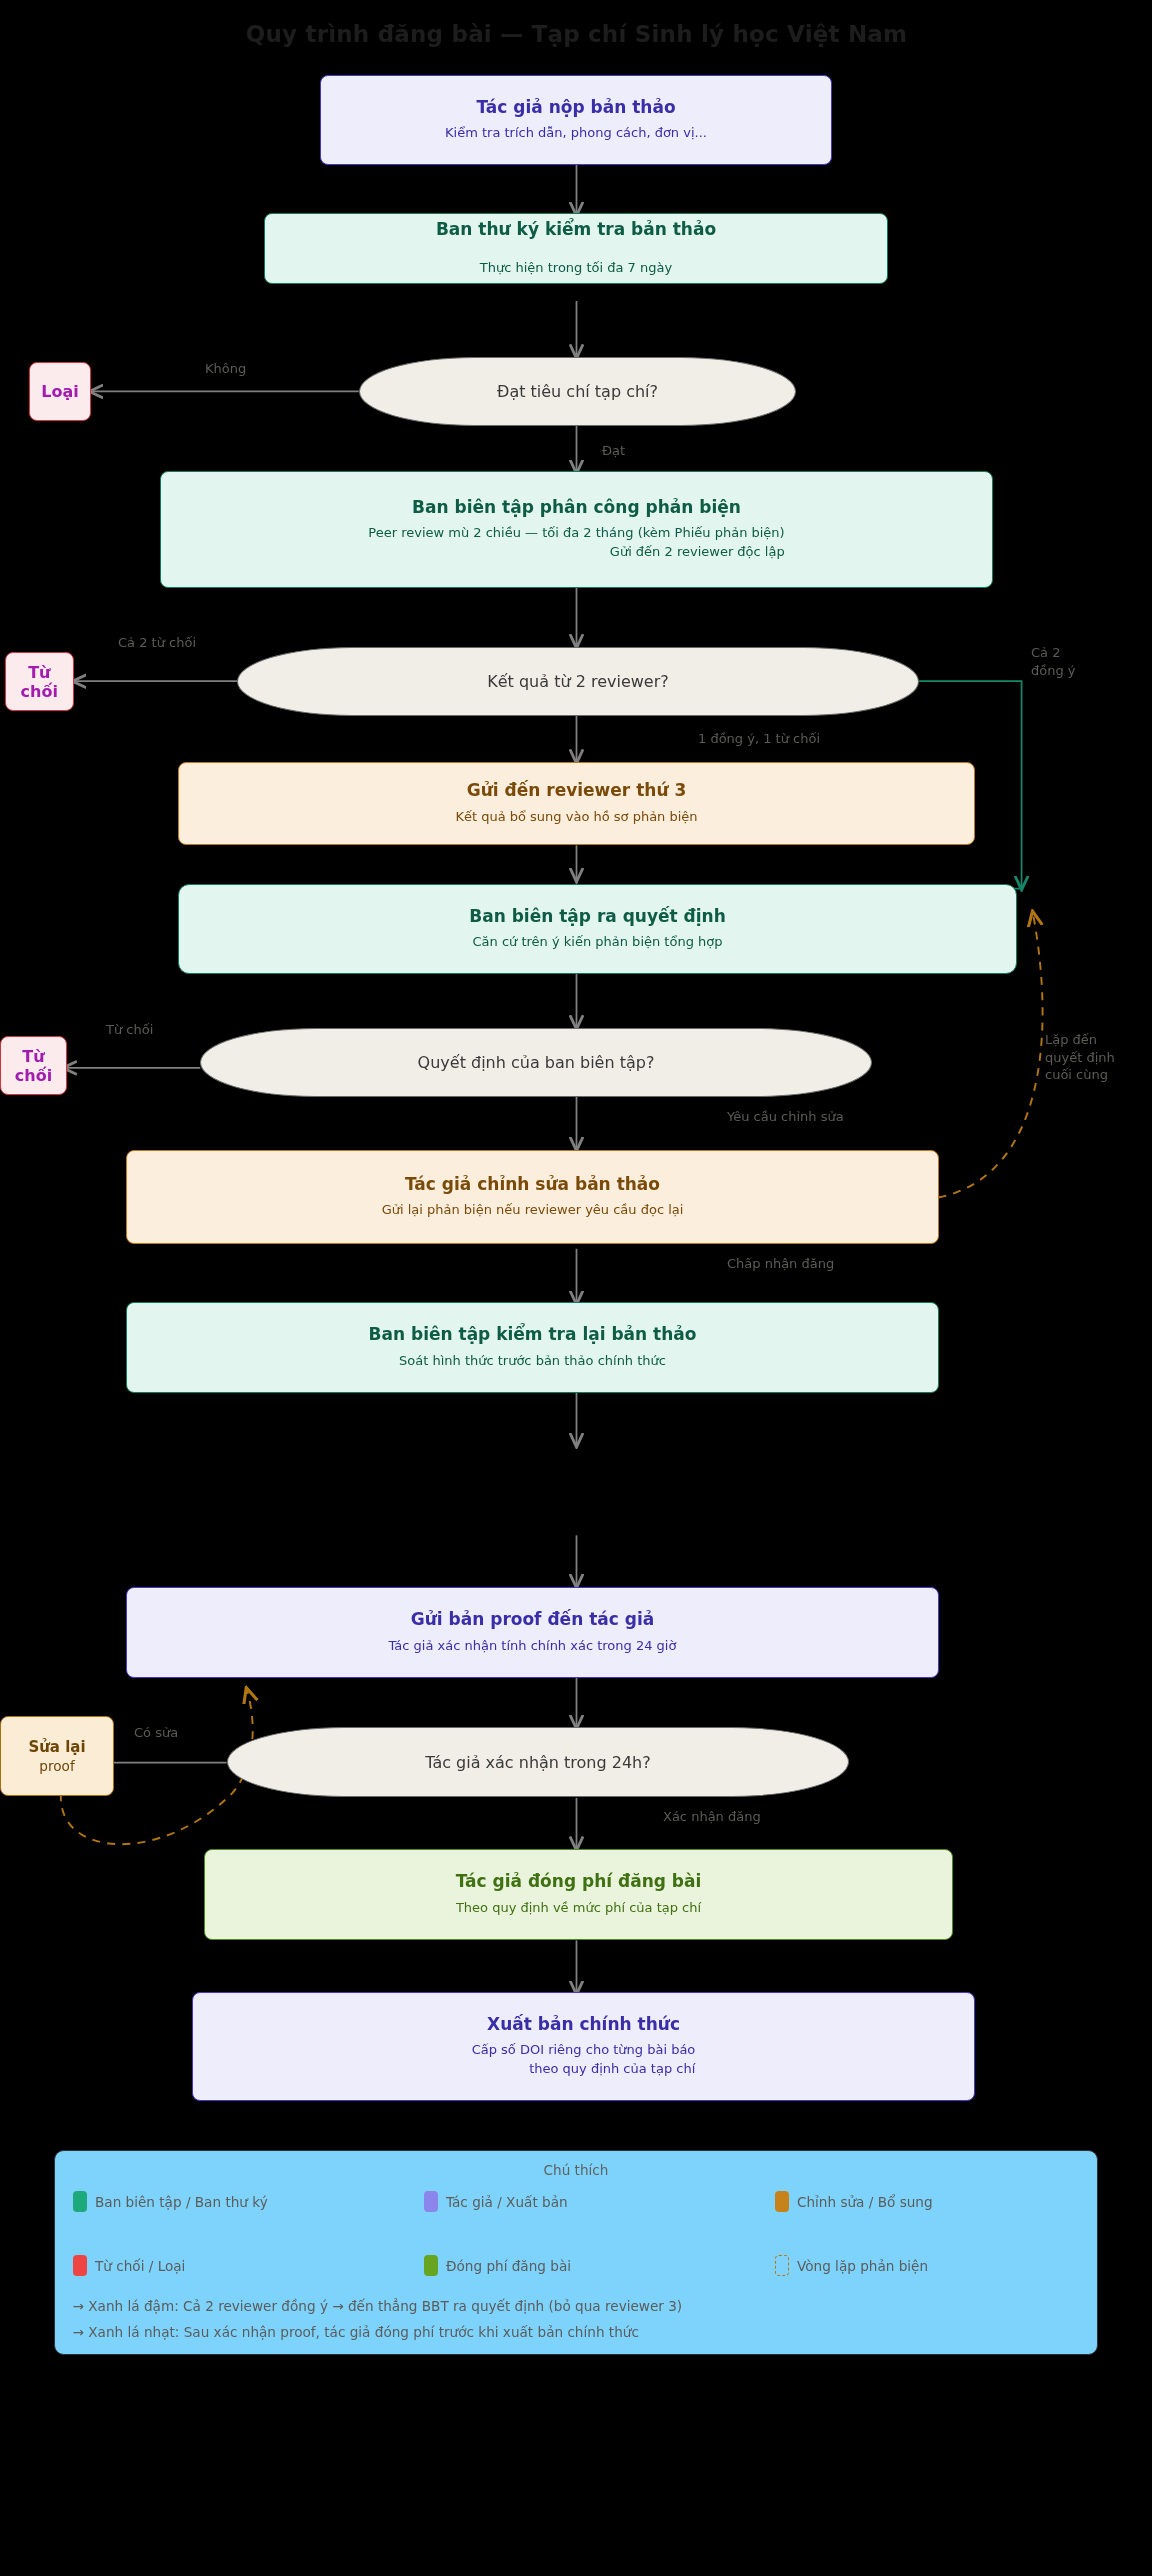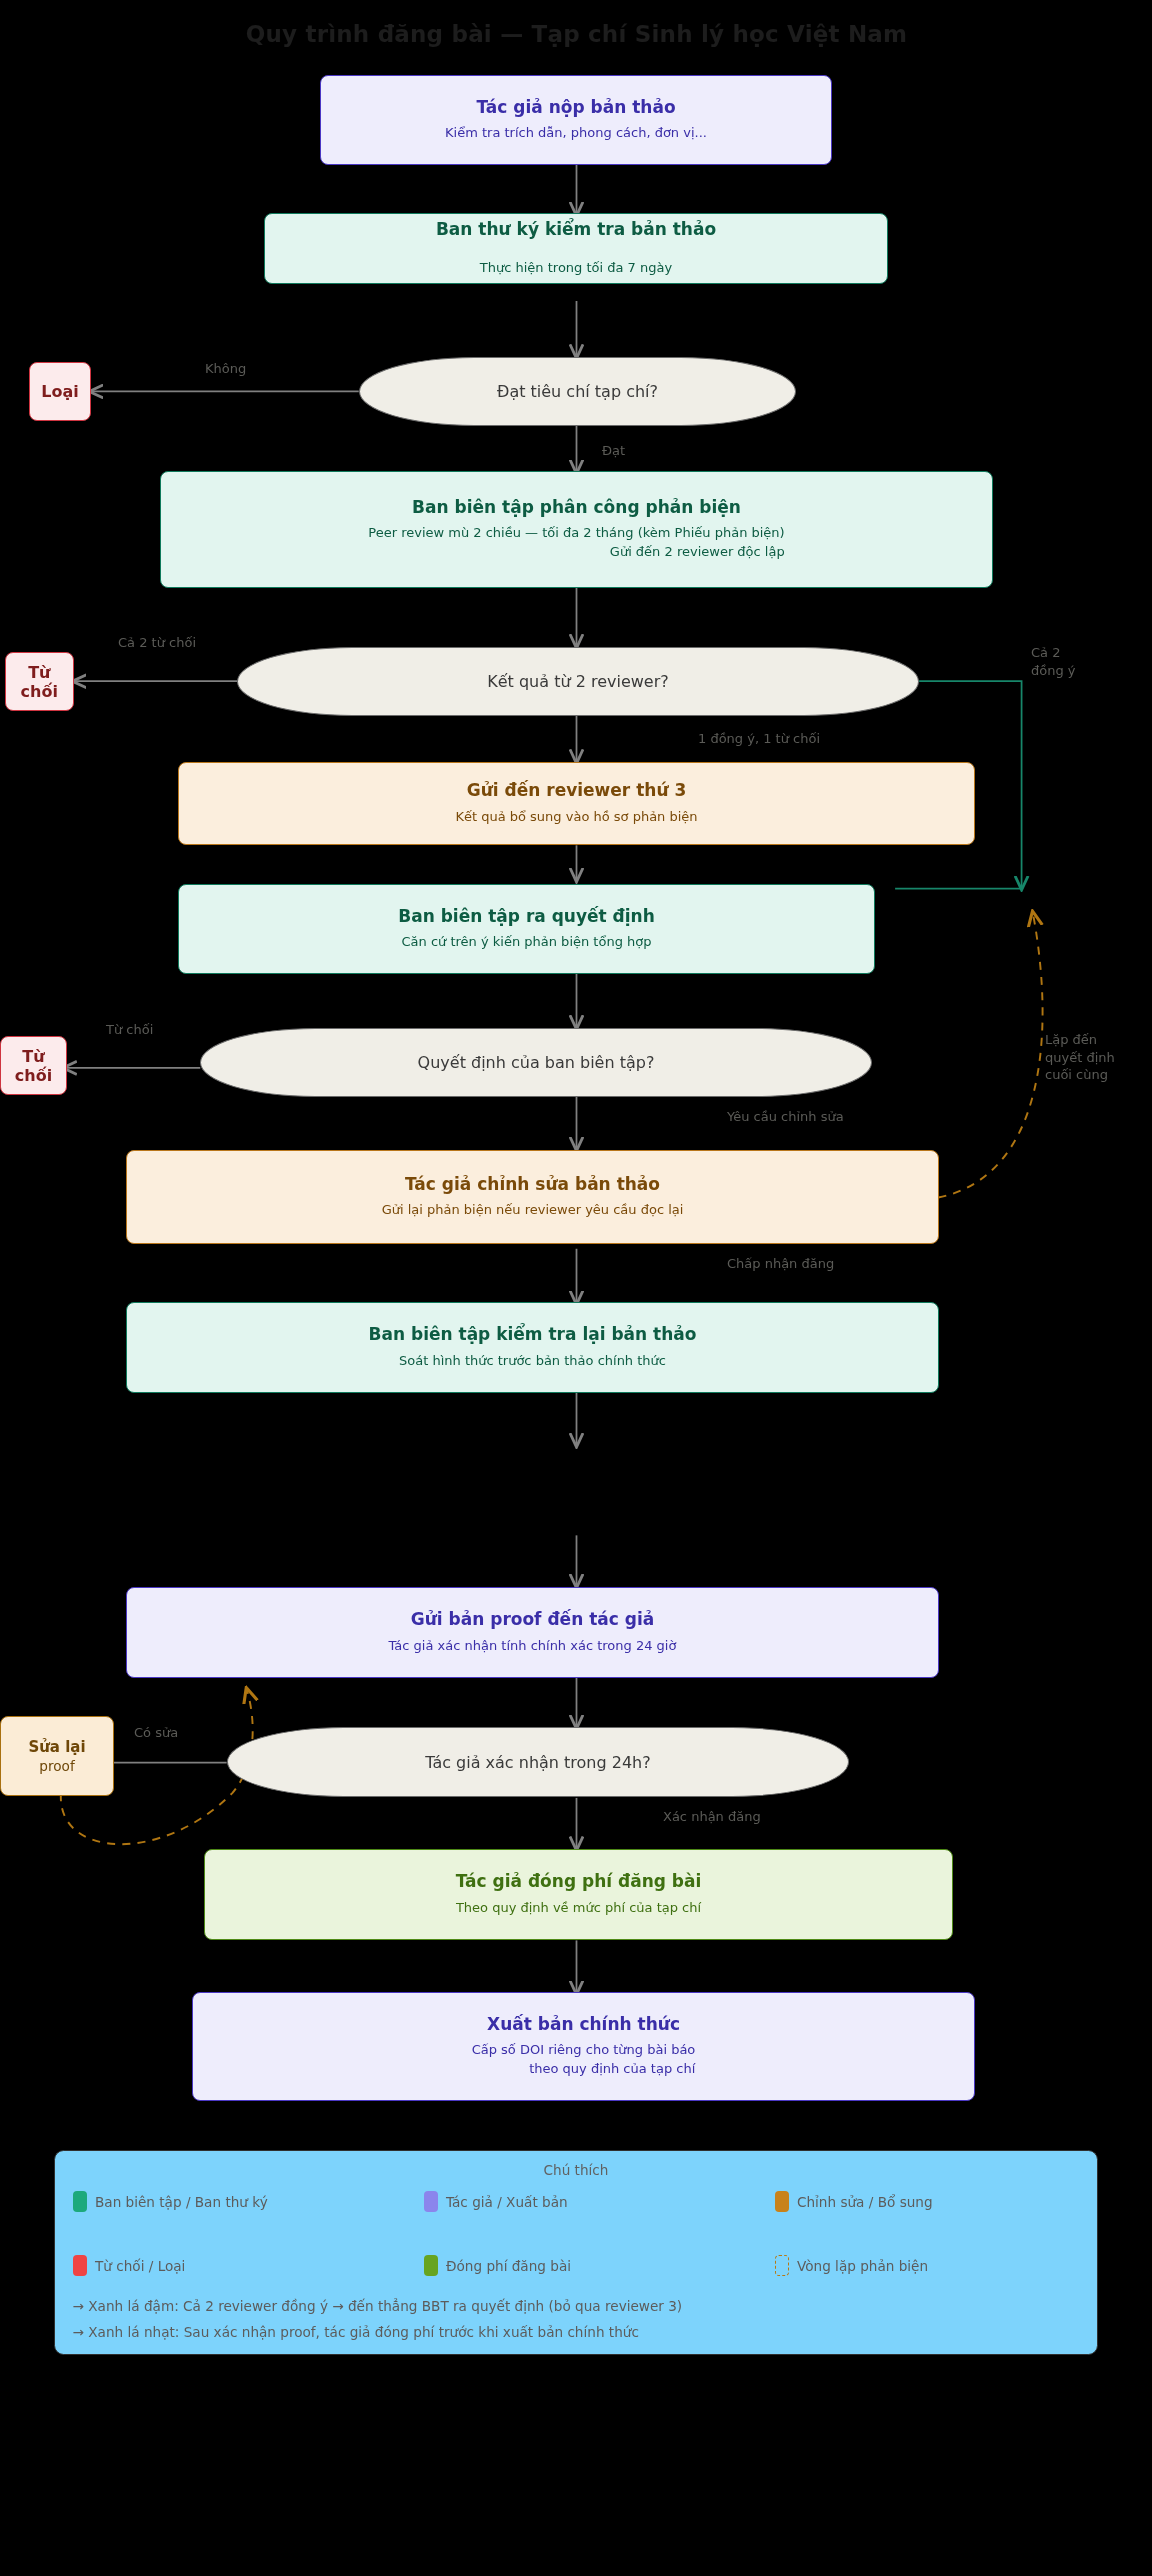--- a/index.html
+++ b/index.html
@@ -26,21 +26,21 @@
   .n-fee{background:#eaf4dc;border-color:#4e8a16;margin-left:44px;}
   .n-fee .t,.n-fee .s{color:#3f7011;}
 
   .dec{position:absolute;box-sizing:border-box;display:flex;align-items:center;
        justify-content:center;text-align:center;background:#f0eee7;border:1.6px solid #6b6b6b;
        border-radius:160px/48px;color:#3a3a3a;font-size:16px;font-weight:400;}
 
   .term{position:absolute;box-sizing:border-box;display:flex;flex-direction:column;
         align-items:center;justify-content:center;text-align:center;
         background:#fcebec;border:1.6px solid #cf3440;border-radius:8px;
-        color:#7f1d1d;font-size:16px;font-weight:700;padding:3.2px 6.4px;}
+        color:#a21caf;font-size:16px;font-weight:700;padding:3.2px 6.4px;}
 
   .term-amber{position:absolute;box-sizing:border-box;display:flex;flex-direction:column;
         align-items:center;justify-content:center;text-align:center;
         background:#fbecd6;border:1.6px solid #a9700f;border-radius:8px;
         color:#6e4708;padding:3.2px 4.8px;}
   .term-amber .t{font-size:15px;font-weight:700;line-height:1.2;}
   .term-amber .s{font-size:13.6px;font-weight:400;line-height:1.2;margin-top:1.6px;}
 
   .elab{position:absolute;color:#5b5b57;font-size:13px;line-height:1.35;white-space:pre-line;}
 
@@ -146,21 +146,21 @@
 đồng ý</div>
   <div class="elab" style="left:698px;top:730px;">1 đồng ý, 1 từ chối</div>
 
   <div class="node n-amber" style="left:178px;top:762px;width:797px;height:83px;">
     <div class="t">Gửi đến reviewer thứ 3</div>
     <div class="s">
         <div>Kết quả bổ sung vào hồ sơ phản biện</div>
       </div>
   </div>
 
-  <div class="node n-edit" style="left:178px;top:884px;width:697px;height:90px;">
+  <div class="node n-edit" style="left:178px;top:884px;width:839px;height:90px;border-radius:11px;">
     <div class="t">Ban biên tập ra quyết định</div>
     <div class="s">
         <div>Căn cứ trên ý kiến phản biện tổng hợp</div>
       </div>
   </div>
 
   <div class="dec" style="left:200px;top:1028px;width:672px;height:69px;">
     <span>Quyết định của ban biên tập?</span>
   </div>
   <div class="term" style="left:0px;top:1036px;width:67px;height:59px;">

